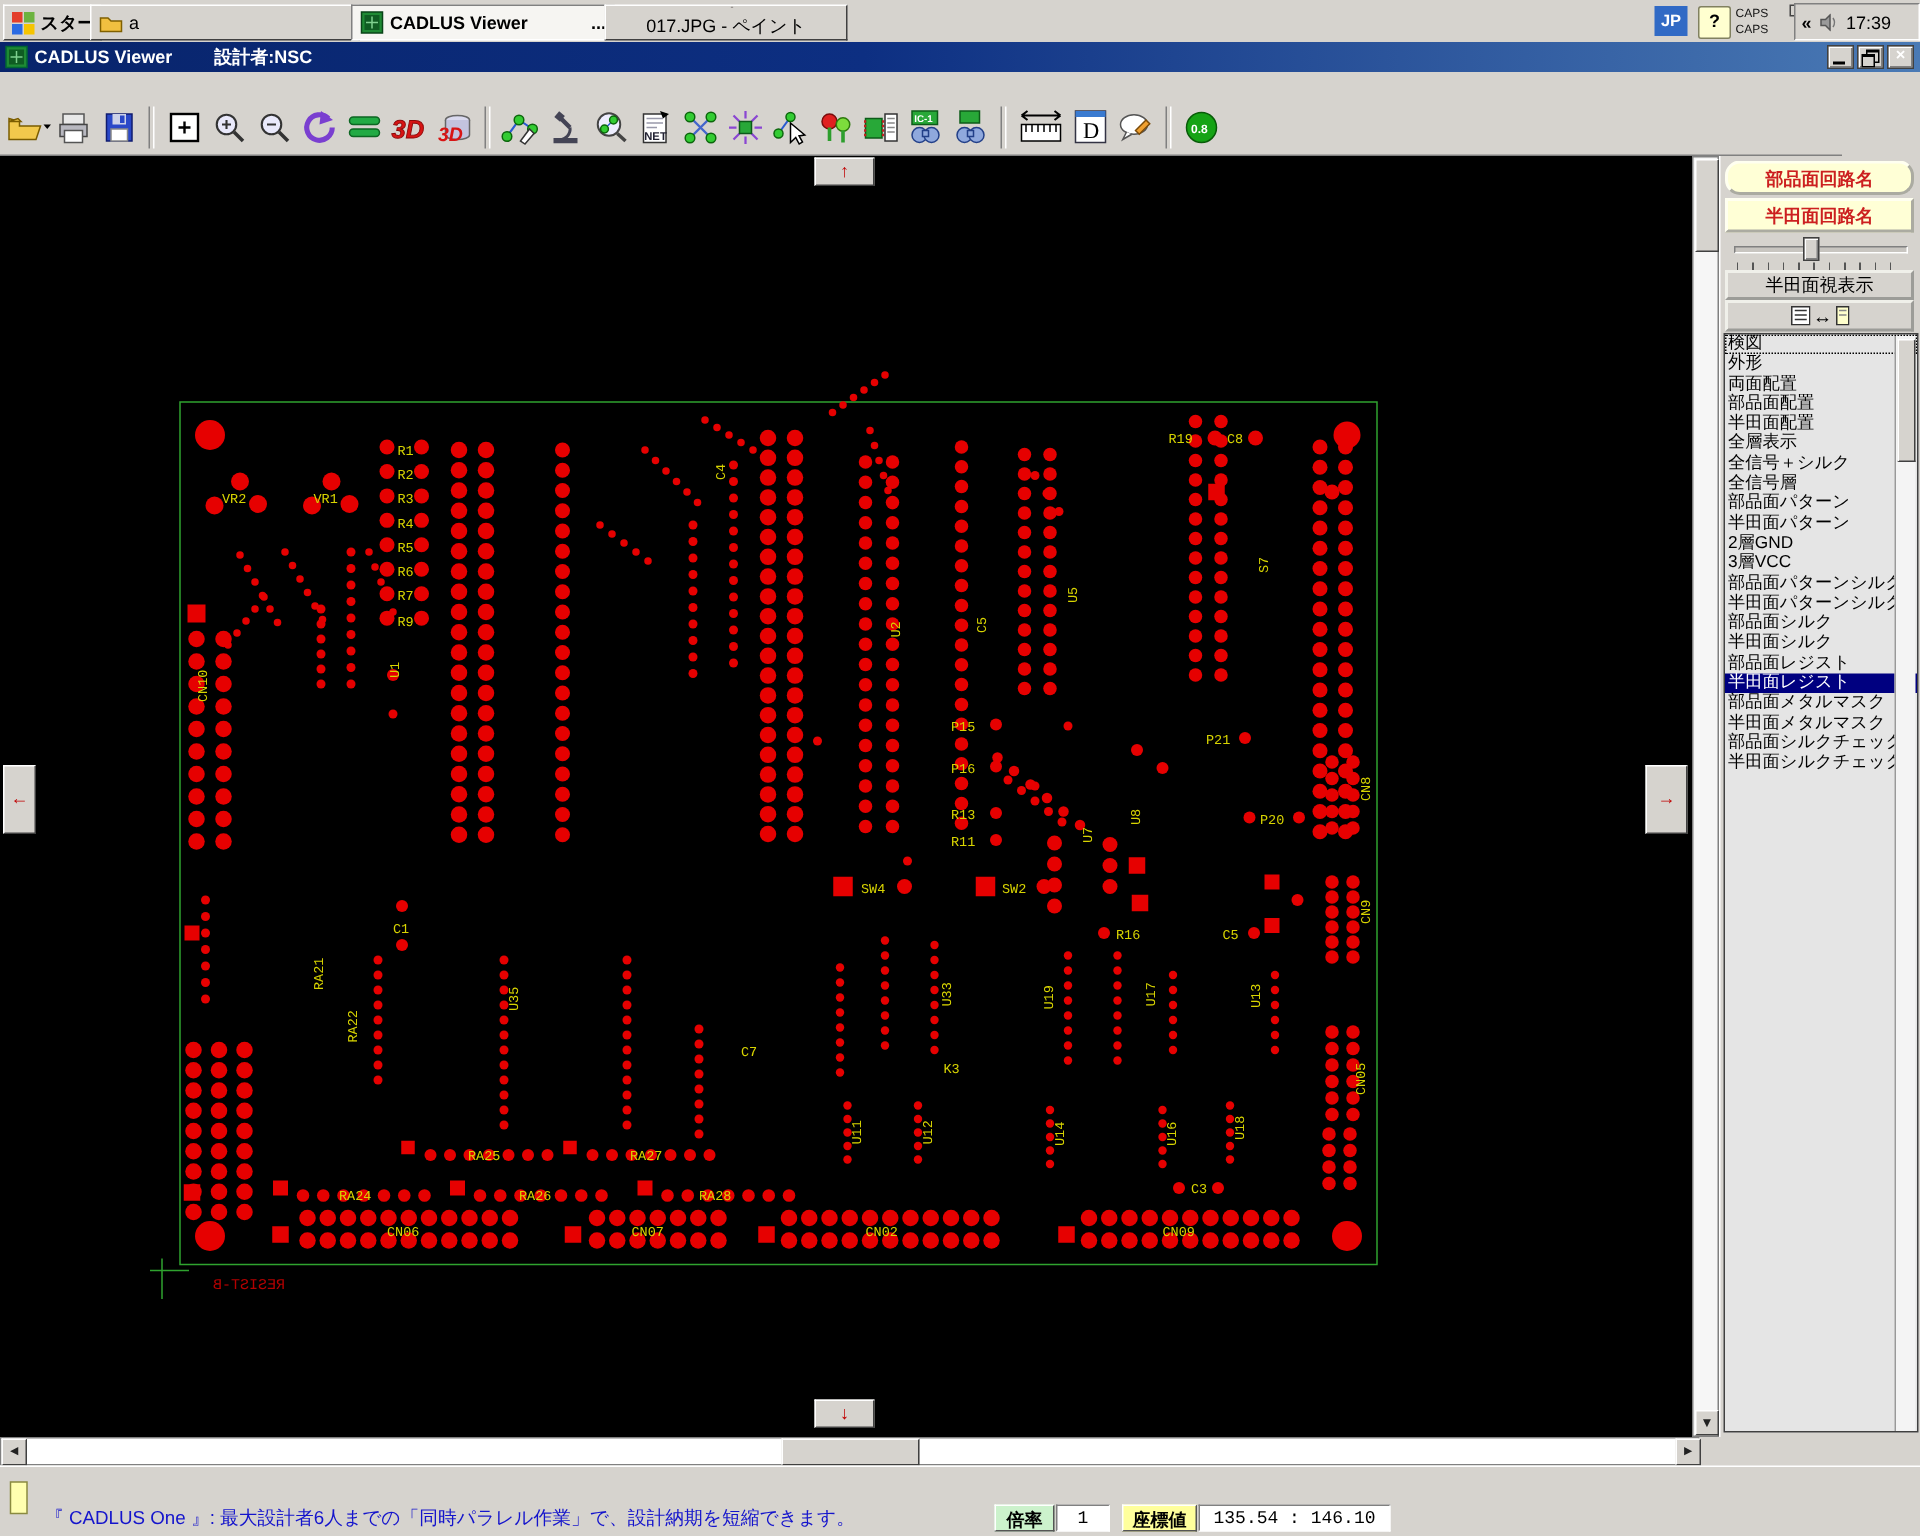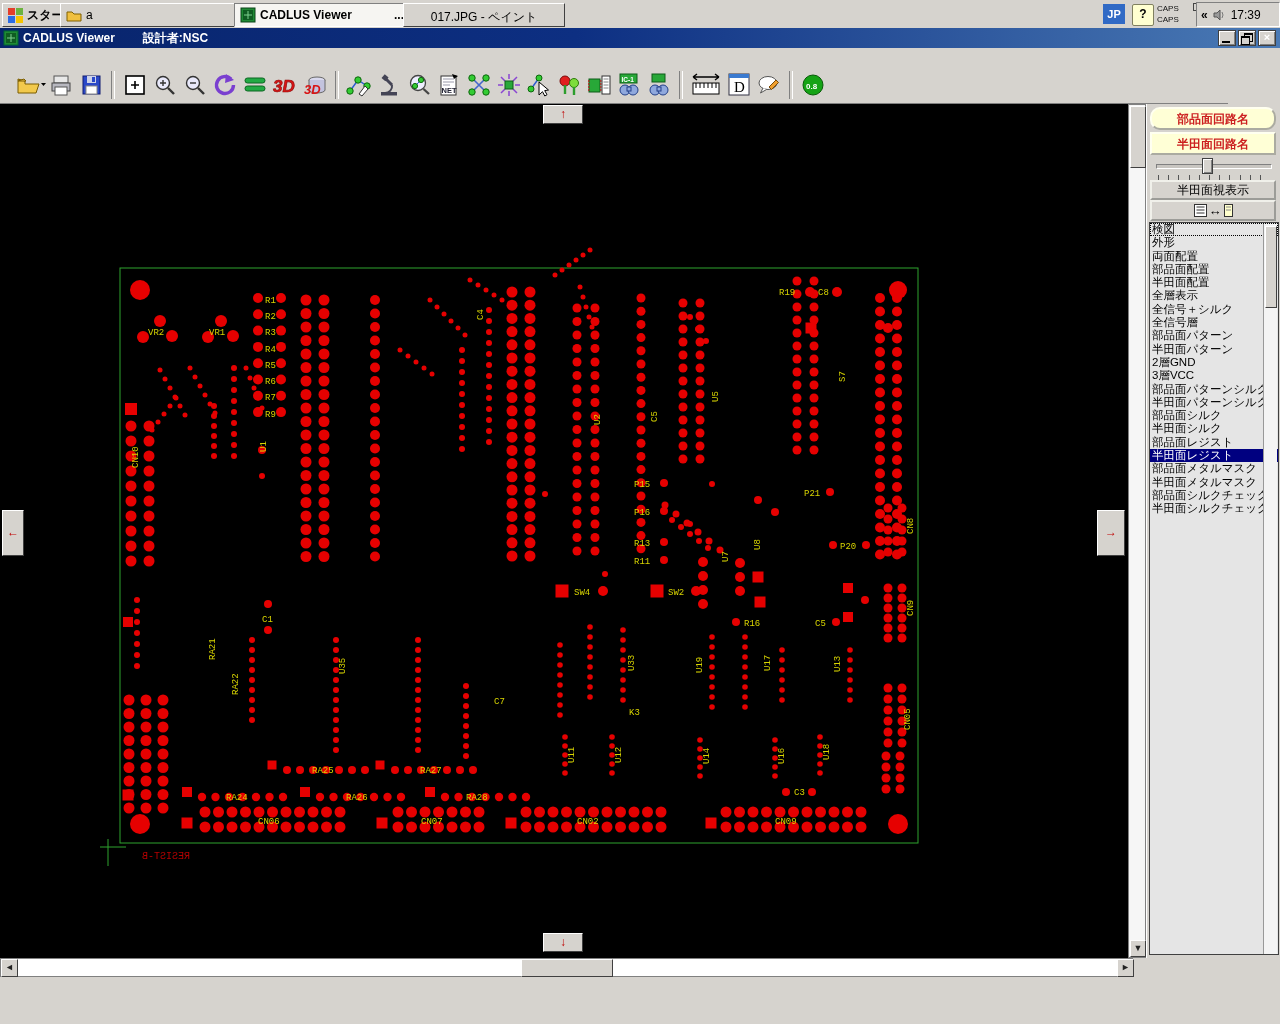--- a/index.html
+++ b/index.html
@@ -20,21 +20,21 @@
   .capskana{left:1157px;top:3px;width:46px;height:22px;font-size:8px;line-height:11px;color:#111;}
   .traybox{left:1196px;top:2px;width:74px;height:23px;display:flex;align-items:center;gap:5px;padding:0 4px;}
   
   #titlebar{left:0;top:28px;width:1280px;height:20px;background:linear-gradient(90deg,#08246b 0%,#0d2f82 45%,#4a7ab5 100%);color:#fff;display:flex;align-items:center;}
   #titlebar .t{font-weight:bold;white-space:nowrap;}
   .wbtn{width:16px;height:14px;margin-left:2px;position:relative;cursor:pointer;}
   
   #menubar{left:0;top:48px;width:1280px;height:18px;background:#d6d3ce;display:flex;align-items:center;}
   .menu-item{padding:1px 9px;cursor:pointer;}
   
-  #toolbar{left:0;top:66px;width:1228px;height:38px;background:#d6d3ce;border-bottom:1px solid #808080;display:flex;align-items:center;padding-left:16px;box-sizing:border-box;}
+  #toolbar{left:0;top:66px;width:1228px;height:38px;background:#d6d3ce;border-bottom:1px solid #808080;display:flex;align-items:center;padding-left:4px;box-sizing:border-box;}
   .tbtn{width:30px;height:30px;display:flex;align-items:center;justify-content:center;cursor:pointer;flex:none;}
   .tsep{width:2px;height:28px;margin:0 5px;border-left:1px solid #808080;border-right:1px solid #fff;flex:none;}
   
   #canvas{left:0;top:104px;width:1128px;height:854px;background:#000;overflow:hidden;}
   .navbtn{background:#d6d3ce;color:#c00000;font-weight:bold;text-align:center;cursor:pointer;}
   
   #vscroll{left:1128px;top:104px;width:18px;height:854px;background:#f6f6f6;border:1px solid #808080;box-sizing:border-box;}
   #hscroll{left:0;top:958px;width:1133px;height:19px;background:#fff;border:1px solid #808080;box-sizing:border-box;}
   .sb-arrow{background:#d6d3ce;text-align:center;font-size:9px;line-height:15px;color:#222;cursor:pointer;}
   .sb-thumb{background:#d6d3ce;cursor:pointer;}
@@ -1214,14 +1214,25 @@
         <div class="layer-item">半田面シルク</div>
         <div class="layer-item">部品面レジスト</div>
         <div class="layer-item sel">半田面レジスト</div>
         <div class="layer-item">部品面メタルマスク</div>
         <div class="layer-item">半田面メタルマスク</div>
         <div class="layer-item">部品面シルクチェック</div>
         <div class="layer-item">半田面シルクチェック</div>
       </div>
   </div>
 
+  <div id="statusbar" class="abs">
+    <svg class="abs" style="left:6px;top:9px;" width="14" height="24">
+        <rect x="1" y="1" width="11" height="21" fill="#ffffb0" stroke="#8a8a40"></rect>
+        <path d="M3 5 h7 M3 9 h7 M3 13 h7" stroke="#aaa a60" stroke-width="1"></path>
+      </svg>
+    <div class="abs" style="left:30px;top:26px;color:#1414cc;font-size:12.5px;white-space:nowrap;">『 CADLUS One 』: 最大設計者6人までの「同時パラレル作業」で、設計納期を短縮できます。</div>
+    <div class="abs stlabel" style="left:663px;top:25px;width:40px;background:#ccf2cc;">倍率</div>
+    <div class="abs stfield" style="left:704px;top:25px;width:36px;">1</div>
+    <div class="abs stlabel" style="left:748px;top:25px;width:50px;background:#ffff9c;">座標値</div>
+    <div class="abs stfield" style="left:799px;top:25px;width:128px;">135.54 : 146.10</div>
+  </div>
 
 </div>
 
 </body></html>

